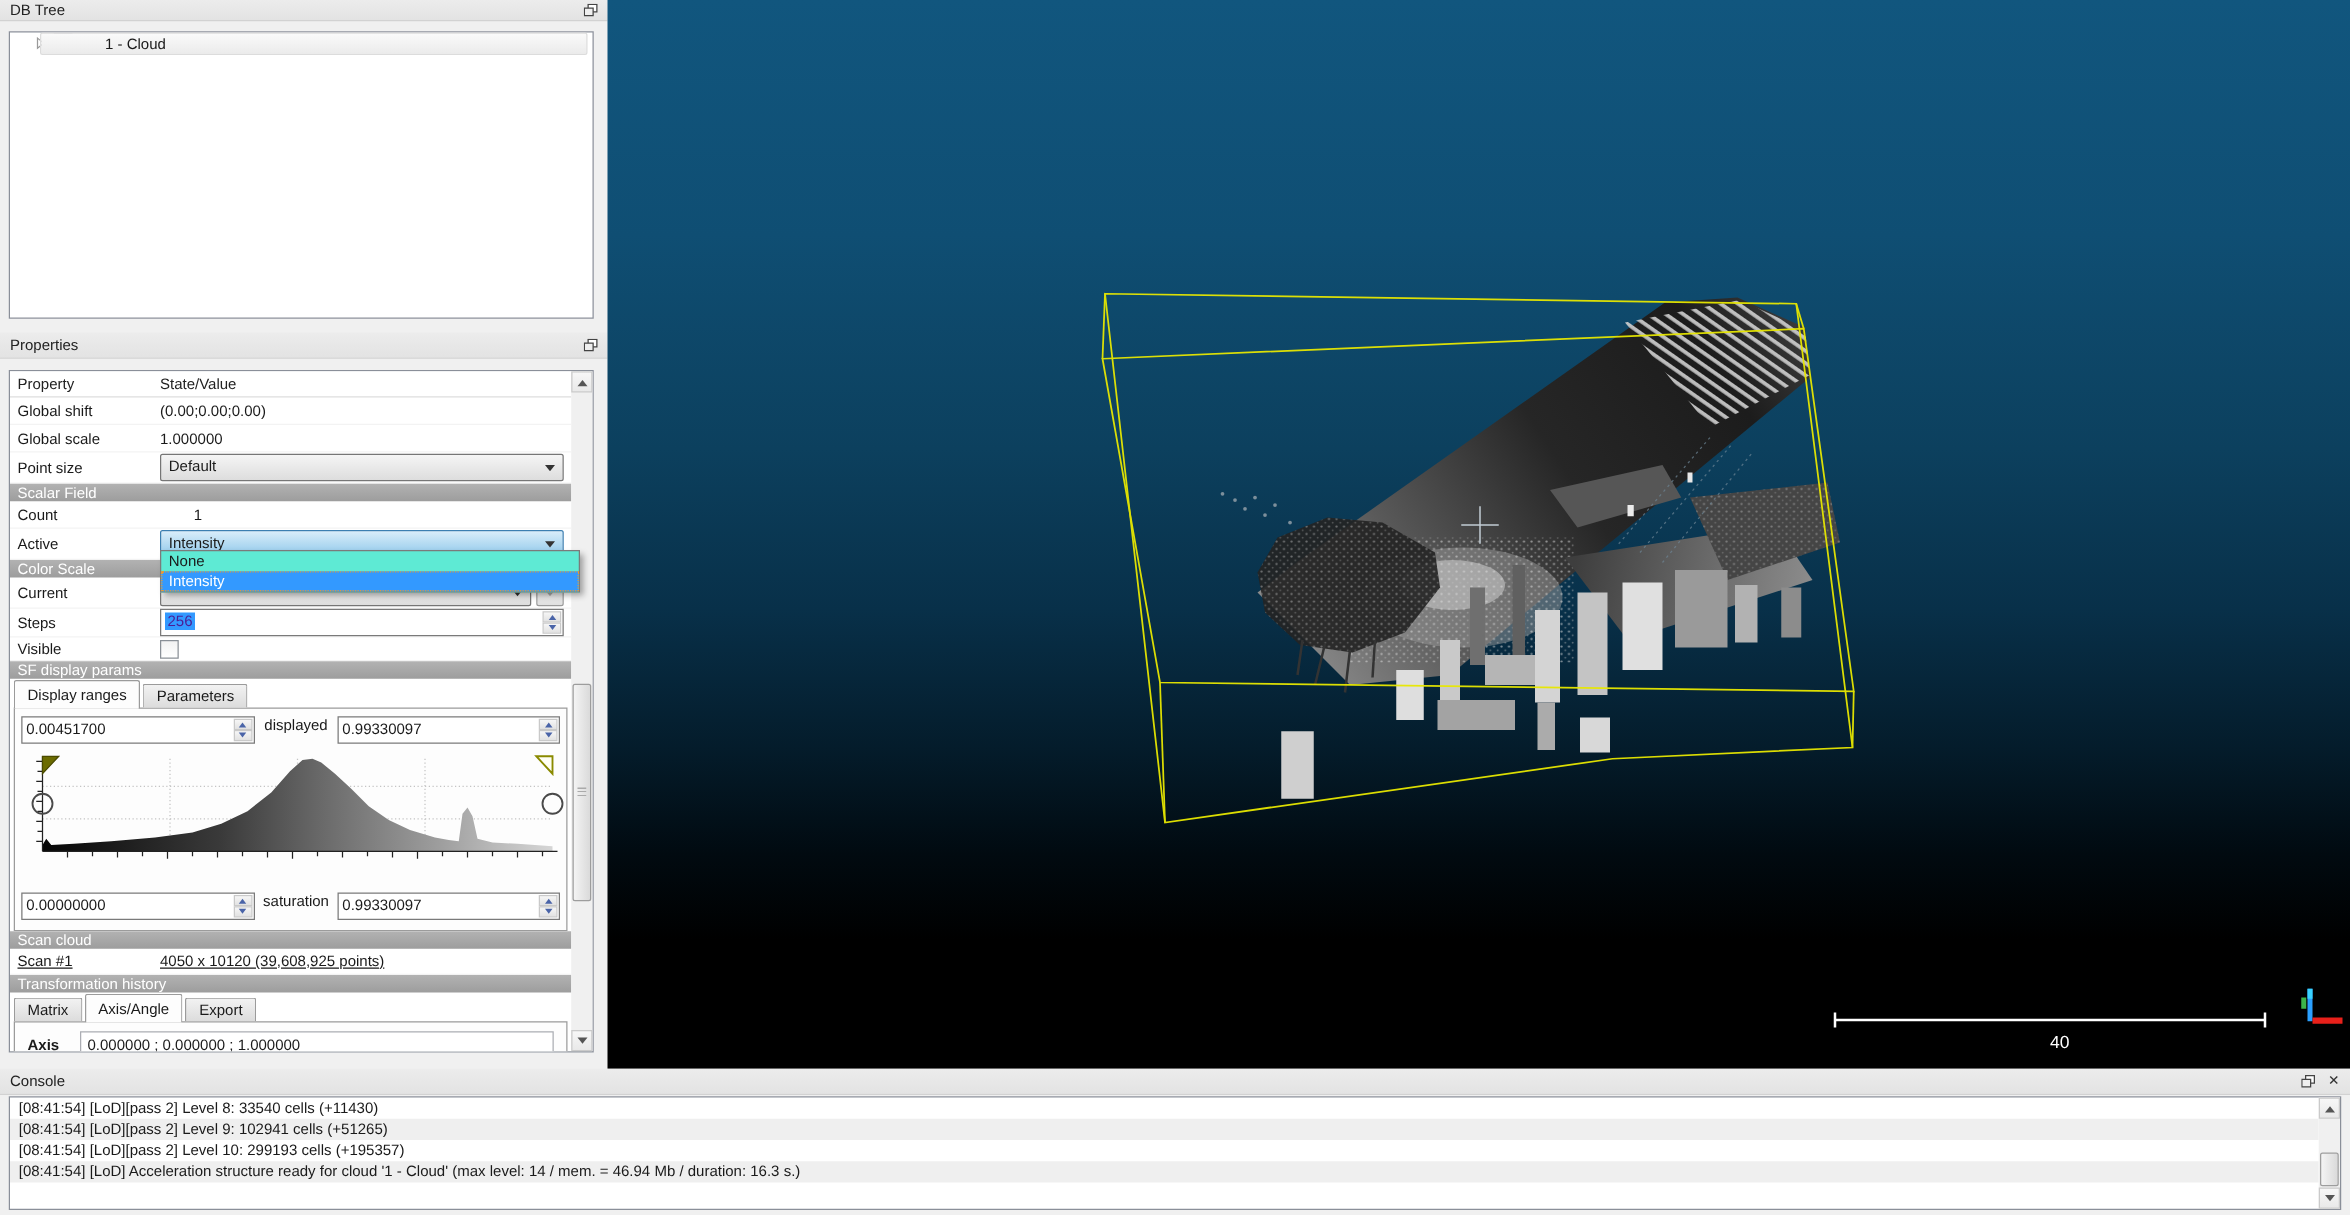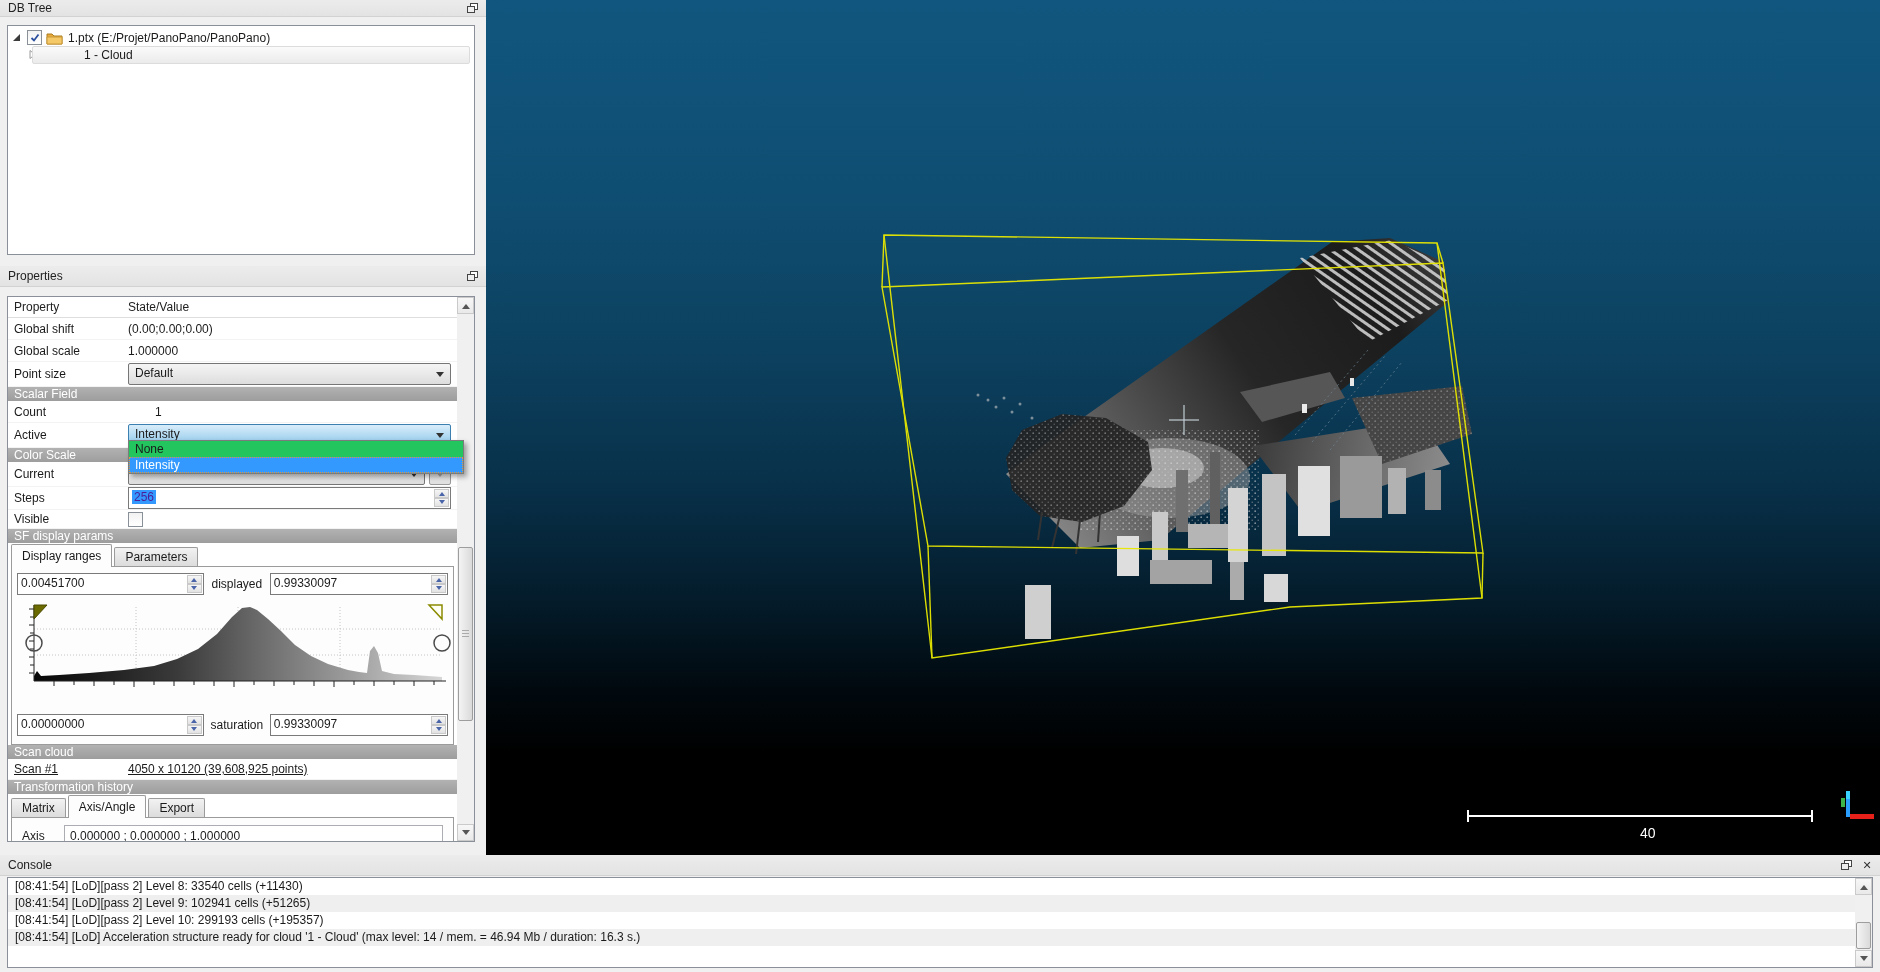--- a/index.html
+++ b/index.html
@@ -41,31 +41,31 @@
   .gray-arrow{width:0;height:0;border:4px solid transparent;border-top:5px solid #aaa;margin-top:4px;}
   .spinwrap{height:20px;border:1px solid #7a7a7a;background:#fff;flex:1;position:relative;
       line-height:19px;padding-left:3px;}
   .selblue{background:#3399ff;color:#4c1d95;padding:0 2px;}
   .spinbtns{position:absolute;top:1px;right:1px;bottom:1px;width:15px;display:flex;flex-direction:column;}
   .sb{flex:1;background:linear-gradient(#f6f6f6,#e2e2e2);border:1px solid #c9c9c9;
       display:flex;align-items:center;justify-content:center;}
   .up{width:0;height:0;border:3px solid transparent;border-bottom:4px solid #4a64a8;margin-top:-2px;}
   .dn{width:0;height:0;border:3px solid transparent;border-top:4px solid #4a64a8;margin-bottom:-2px;}
   
-  .popup{position:absolute;left:120px;top:143px;width:334px;background:#22c55e;border:1px solid #7b7b7b;
+  .popup{position:absolute;left:120px;top:143px;width:334px;background:#5eead4;border:1px solid #7b7b7b;
       box-shadow:3px 3px 5px rgba(0,0,0,.35);z-index:6;}
   .pitem{height:16px;line-height:16px;padding-left:6px;}
   .pitem.on{background:#3399ff;color:#fff;outline:1px dotted #e09a3e;outline-offset:-1px;}
   
   .tabbar{display:flex;align-items:flex-end;height:23px;padding-left:3px;position:relative;z-index:2;}
   .tab{height:18px;line-height:18px;padding:0 10px;background:linear-gradient(#f2f2f2,#dcdcdc);
       border:1px solid #9b9b9b;border-bottom:none;border-radius:2px 2px 0 0;margin-right:2px;}
   .tab.active{height:22px;line-height:22px;background:#fdfdfd;margin-bottom:-1px;}
   .tabbox{border:1px solid #9b9b9b;background:#fdfdfd;margin:0 3px;position:relative;z-index:1;}
-  .rangerow{display:flex;align-items:center;margin:6px 5px 0 5px;height:22px;}
+  .rangerow{display:flex;align-items:flex-start;margin:6px 5px 0 5px;height:22px;}
   .midlab{width:66px;text-align:center;flex:none;}
   
   .vscroll{position:absolute;right:0;top:0;bottom:0;width:17px;background:#f0f0f0;}
   .sarrow{position:absolute;left:0;width:17px;height:17px;background:linear-gradient(#f7f7f7,#e9e9e9);
       border:1px solid #cacaca;box-sizing:border-box;display:flex;align-items:center;justify-content:center;}
   .tri-up{width:0;height:0;border:4px solid transparent;border-bottom:5px solid #555;margin-top:-3px;}
   .tri-dn{width:0;height:0;border:4px solid transparent;border-top:5px solid #555;margin-bottom:-3px;}
   .thumb{position:absolute;left:1px;right:1px;background:linear-gradient(90deg,#f4f4f4,#dadada);
       border:1px solid #9d9d9d;border-radius:2px;}
   .grip{position:absolute;left:3px;right:3px;top:50%;margin-top:-4px;height:7px;
@@ -86,39 +86,20 @@
   <div class="dock-header" style="left:0;top:0;width:486px;height:16px;">
     <span class="t">DB Tree</span>
     <span class="dock-btn">
       <svg width="12" height="11" viewBox="0 0 12 11">
         <rect x="3.5" y="0.5" width="7" height="6" fill="#fff" stroke="#444"></rect>
         <rect x="0.5" y="3.5" width="7" height="6" fill="#efefef" stroke="#444"></rect>
       </svg>
     </span>
   </div>
   <div class="panel-box" style="left:7px;top:25px;width:466px;height:228px;">
-    <div class="trow" style="margin-top:3px;">
-      <span class="exp">
-        <svg width="11" height="11" viewBox="0 0 11 11">
-            <polygon points="9,2 9,9 2,9" fill="#3c3c3c"></polygon>
-          </svg>
-      </span>
-      <span class="cb">
-        <svg width="10" height="10" viewBox="0 0 10 10">
-          <path d="M1.5,5 L4,7.5 L8.5,1.5" stroke="#2b4f9e" stroke-width="1.8" fill="none"></path>
-        </svg>
-      </span>
-      <span class="ticon">
-        <svg width="17" height="14" viewBox="0 0 17 14">
-          <path d="M1,3 h5 l2,2 h8 v8 H1 z" fill="#e8a93a" stroke="#a97d20"></path>
-          <path d="M1,6 h15 v7 H1 z" fill="#f5c868" stroke="#c99a3a"></path>
-        </svg>
-      </span>
-      <span class="lbl">1.ptx (E:/Projet/PanoPano/PanoPano)</span>
-    </div>
     <div class="trow">
       <div class="sel-bg"></div>
       <span class="exp" style="margin-left:19px;">
         <svg width="11" height="11" viewBox="0 0 11 11">
             <polygon points="3,1.5 8,5.5 3,9.5" fill="#fff" stroke="#9a9a9a"></polygon>
           </svg>
       </span>
       <span class="cb">
         <svg width="10" height="10" viewBox="0 0 10 10">
           <path d="M1.5,5 L4,7.5 L8.5,1.5" stroke="#2b4f9e" stroke-width="1.8" fill="none"></path>
@@ -350,21 +331,21 @@
         <span class="pval">4050 x 10120 (39,608,925 points)</span>
       </div>
 
       <div class="psection">Transformation history</div>
       <div class="tabbar">
         <span class="tab">Matrix</span>
         <span class="tab active">Axis/Angle</span>
         <span class="tab">Export</span>
       </div>
       <div class="tabbox" style="height:36px;display:flex;align-items:center;">
-        <span style="width:42px;padding-left:10px;flex:none;">Axis</span>
+        <span style="width:42px;padding-left:10px;flex:none;font-weight:bold;">Axis</span>
         <span style="flex:1;height:20px;line-height:20px;border:1px solid #abadb3;background:#fff;padding-left:5px;margin-right:10px;">0.000000 ; 0.000000 ; 1.000000</span>
       </div>
 
       <div class="popup">
         <div class="pitem">None</div>
         <div class="pitem on">Intensity</div>
       </div>
     </div>
 
     <div class="vscroll">

